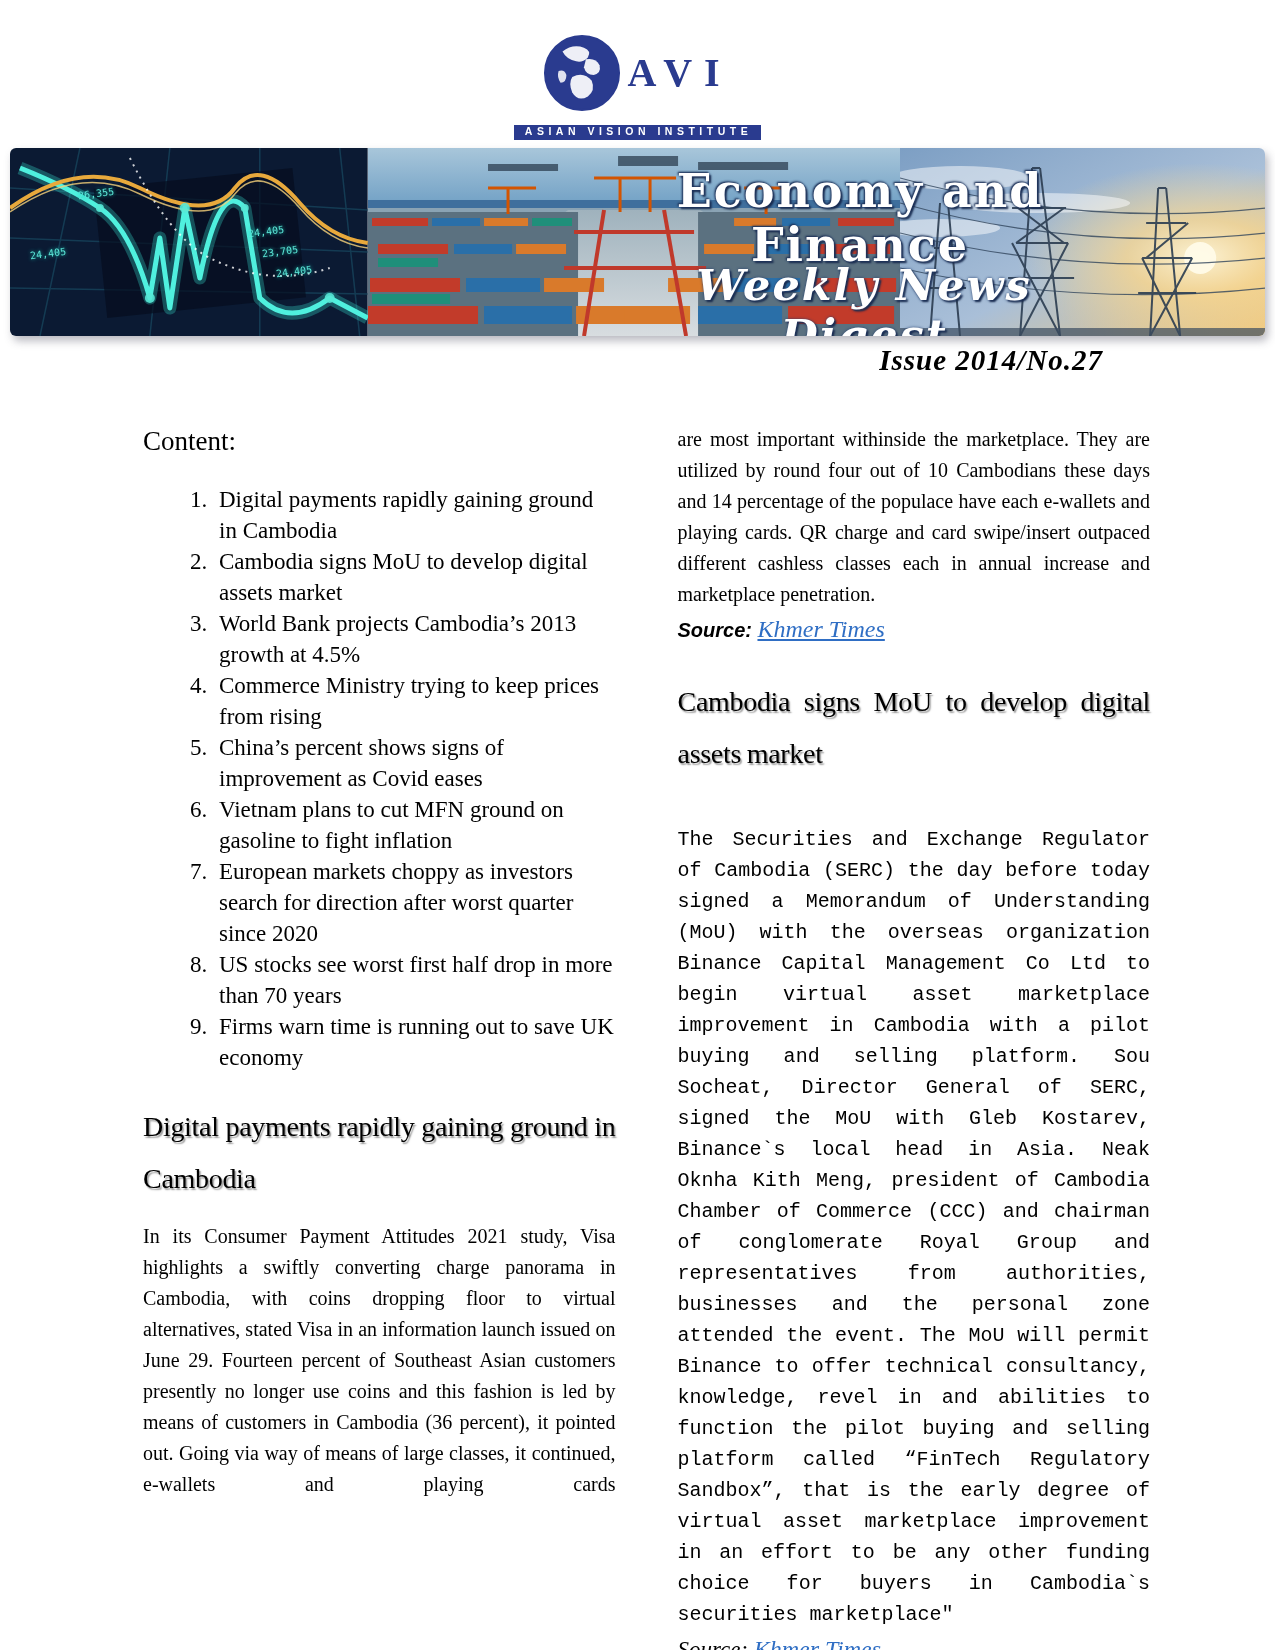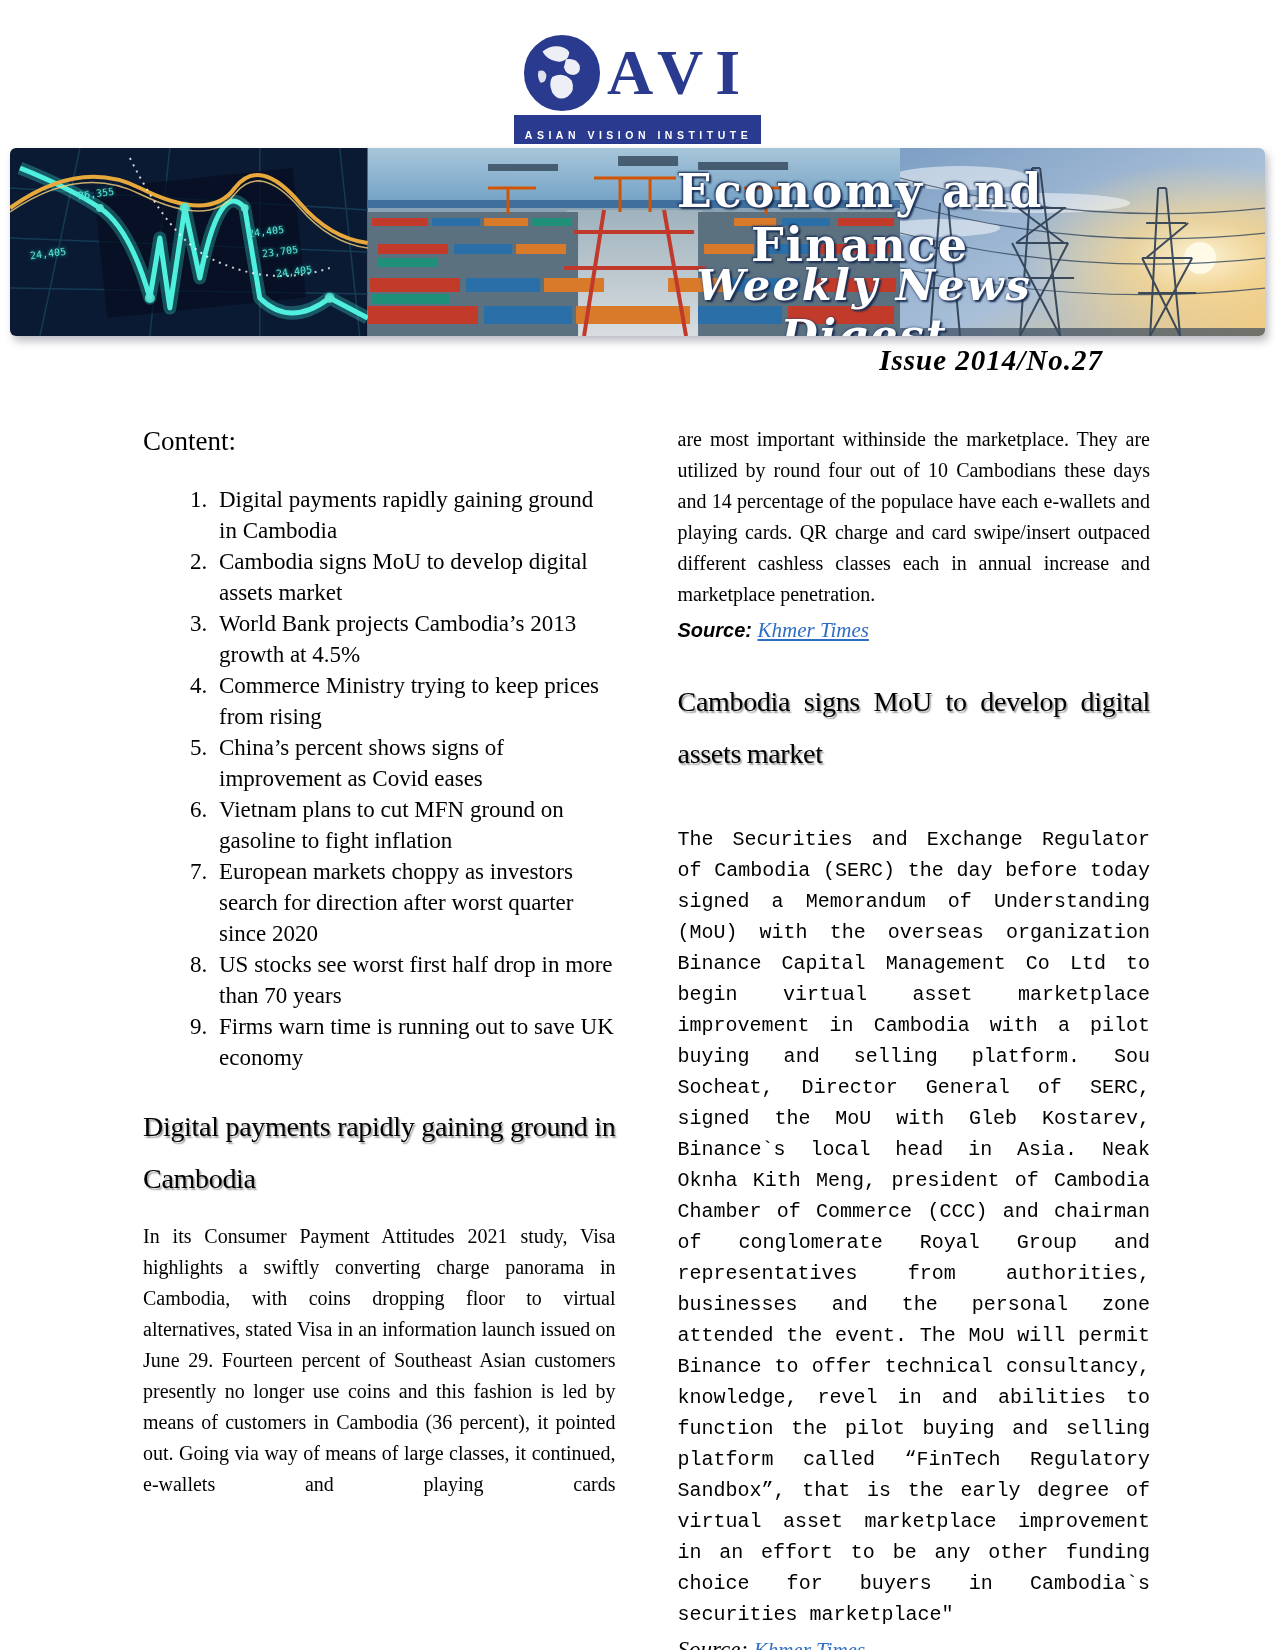--- a/index.html
+++ b/index.html
@@ -2,24 +2,24 @@
 <html><head>
 <meta charset="utf-8">
 <style>
   html,body{margin:0;padding:0;background:#ffffff;}
   .page{position:relative;width:1275px;height:1650px;background:#fff;overflow:hidden;
         font-family:"Liberation Serif",serif;color:#000;}
 
   
   .logo-wrap{position:absolute;top:34px;left:0;right:0;display:flex;flex-direction:column;align-items:center;}
   .logo-row{display:flex;align-items:center;gap:6px;}
-  .logo-acronym{font-family:"Liberation Serif",serif;font-weight:700;font-size:64px;line-height:64px;
+  .logo-acronym{font-family:"Liberation Serif",serif;font-weight:700;font-size:40px;line-height:64px;
                 color:#2a3b8f;letter-spacing:12px;}
-  .logo-bar{margin-top:3px;background:#2a3b8f;color:#fff;font-family:"Liberation Sans",sans-serif;
-            font-weight:700;font-size:10.5px;letter-spacing:4.5px;padding:14px 9px 3px 11px;}
+  .logo-bar{margin-top:13px;background:#2a3b8f;color:#fff;font-family:"Liberation Sans",sans-serif;
+            font-weight:700;font-size:10.5px;letter-spacing:4.5px;padding:0 9px 3px 11px;}
 
   
   .banner{position:absolute;left:10px;top:148px;width:1255px;height:188px;border-radius:6px;overflow:hidden;
           display:flex;box-shadow:3px 5px 8px rgba(60,60,80,.35), inset 0 0 10px 3px rgba(255,255,255,.85);}
   .banner svg{display:block;height:100%;}
   .ticker{position:absolute;font-family:"DejaVu Sans Mono",monospace;font-size:10px;color:#5de8d8;
           text-shadow:0 0 4px #19c8b8;transform:rotate(-7deg);}
   .banner-title{position:absolute;top:16px;left:610px;width:480px;text-align:center;
                 font-family:"DejaVu Serif",serif;font-weight:700;font-size:46px;color:#fff;letter-spacing:2px;
                 text-shadow:0 0 3px #27406e,2px 2px 2px #16274a,-1px -1px 2px #16274a;}
@@ -39,21 +39,21 @@
   .toc-list li{padding-left:6px;}
   .article-title{margin:28px 0 16px 0;font-size:28px;font-weight:400;line-height:52px;
                  text-align:justify;letter-spacing:-.3px;word-spacing:-1px;
                  text-shadow:1.5px 1.5px 1.5px rgba(120,120,120,.75);}
   .body{margin:0;font-size:20px;line-height:31px;text-align:justify;}
   .split{text-align-last:justify;}
   .source{margin:4px 0 0 0;font-size:22px;line-height:31px;}
   .source-label{font-style:italic;}
   .source-label.sans{font-family:"Liberation Sans",sans-serif;font-weight:700;font-size:20px;}
   .source-label.serif{font-family:"Liberation Serif",serif;font-weight:400;font-size:23px;}
-  .source-link{color:#2f6ec4;font-style:italic;text-decoration:underline;cursor:pointer;font-size:21px;}
+  .source-link{color:#2f6ec4;font-style:italic;text-decoration:underline;cursor:pointer;font-size:24px;}
   .mt26{margin-top:44px;font-family:Liberation Mono, monospace;}
   .mt28{margin-top:30px;}
 </style>
 </head>
 <body>
 
 <div class="page">
 
   <header class="logo-wrap">
     <div class="logo-row">

